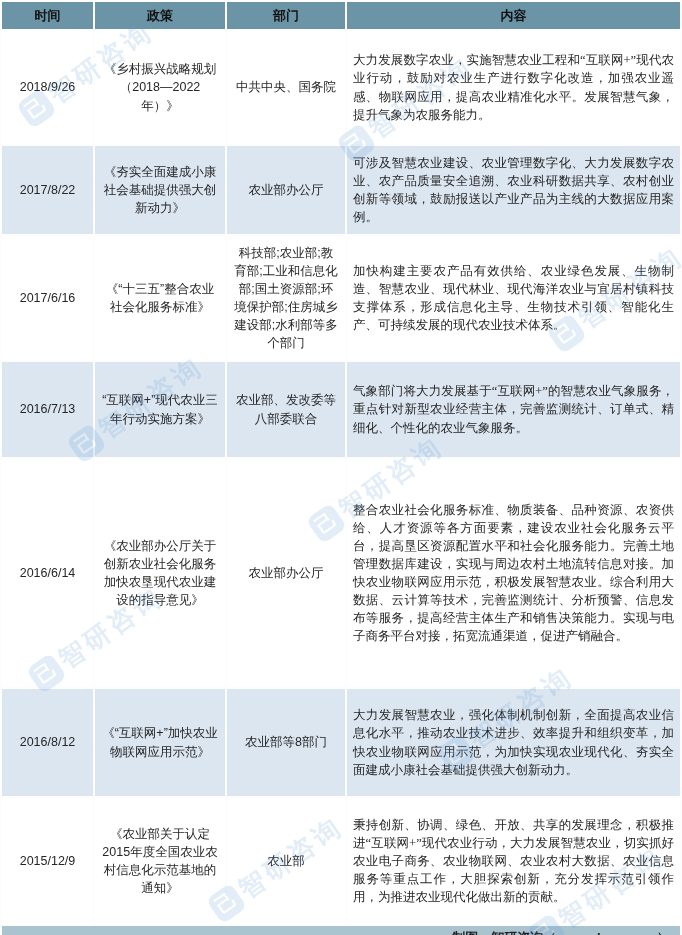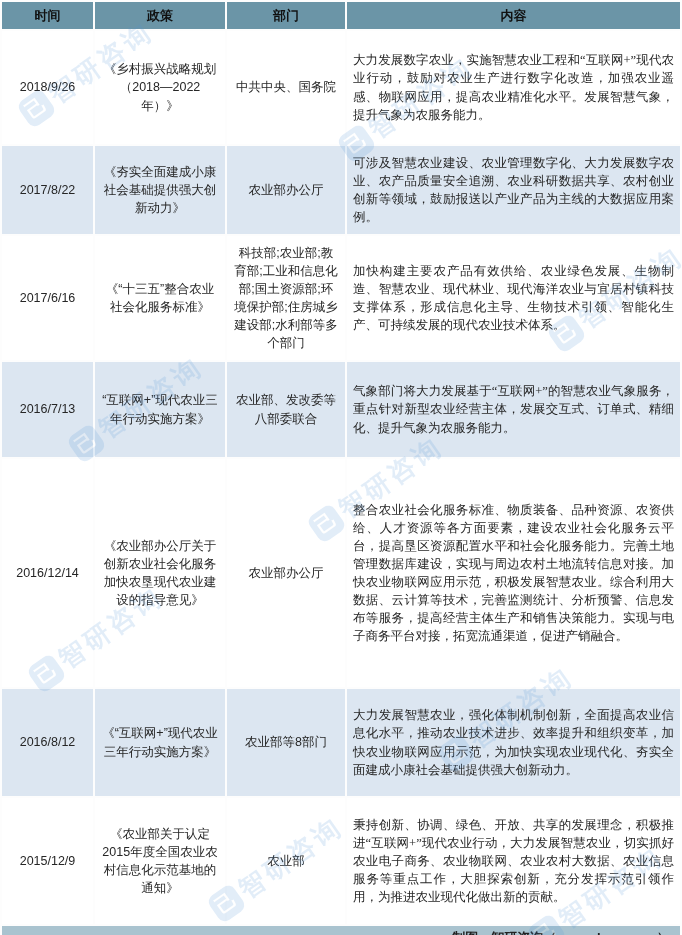--- a/index.html
+++ b/index.html
@@ -127,31 +127,31 @@
       <tr>
         <td class="cell-date">2017/6/16</td>
         <td class="cell-policy">《“十三五”整合农业社会化服务标准》</td>
         <td class="cell-dept">科技部;农业部;教育部;工业和信息化部;国土资源部;环境保护部;住房城乡建设部;水利部等多个部门</td>
         <td class="cell-content">加快构建主要农产品有效供给、农业绿色发展、生物制造、智慧农业、现代林业、现代海洋农业与宜居村镇科技支撑体系，形成信息化主导、生物技术引领、智能化生产、可持续发展的现代农业技术体系。</td>
       </tr>
       <tr>
         <td class="cell-date">2016/7/13</td>
         <td class="cell-policy">“互联网+”现代农业三年行动实施方案》</td>
         <td class="cell-dept">农业部、发改委等八部委联合</td>
-        <td class="cell-content">气象部门将大力发展基于“互联网+”的智慧农业气象服务，重点针对新型农业经营主体，发展交互式、订单式、精细化、提升气象为农服务能力。</td>
-      </tr>
-      <tr>
-        <td class="cell-date">2016/12/14</td>
+        <td class="cell-content">气象部门将大力发展基于“互联网+”的智慧农业气象服务，重点针对新型农业经营主体，完善监测统计、订单式、精细化、个性化的农业气象服务。</td>
+      </tr>
+      <tr>
+        <td class="cell-date">2016/6/14</td>
         <td class="cell-policy">《农业部办公厅关于创新农业社会化服务加快农垦现代农业建设的指导意见》</td>
         <td class="cell-dept">农业部办公厅</td>
         <td class="cell-content">整合农业社会化服务标准、物质装备、品种资源、农资供给、人才资源等各方面要素，建设农业社会化服务云平台，提高垦区资源配置水平和社会化服务能力。完善土地管理数据库建设，实现与周边农村土地流转信息对接。加快农业物联网应用示范，积极发展智慧农业。综合利用大数据、云计算等技术，完善监测统计、分析预警、信息发布等服务，提高经营主体生产和销售决策能力。实现与电子商务平台对接，拓宽流通渠道，促进产销融合。</td>
       </tr>
       <tr>
         <td class="cell-date">2016/8/12</td>
-        <td class="cell-policy">《“互联网+”现代农业三年行动实施方案》</td>
+        <td class="cell-policy">《“互联网+”加快农业物联网应用示范》</td>
         <td class="cell-dept">农业部等8部门</td>
         <td class="cell-content">大力发展智慧农业，强化体制机制创新，全面提高农业信息化水平，推动农业技术进步、效率提升和组织变革，加快农业物联网应用示范，为加快实现农业现代化、夯实全面建成小康社会基础提供强大创新动力。</td>
       </tr>
       <tr>
         <td class="cell-date">2015/12/9</td>
         <td class="cell-policy">《农业部关于认定2015年度全国农业农村信息化示范基地的通知》</td>
         <td class="cell-dept">农业部</td>
         <td class="cell-content">秉持创新、协调、绿色、开放、共享的发展理念，积极推进“互联网+”现代农业行动，大力发展智慧农业，切实抓好农业电子商务、农业物联网、农业农村大数据、农业信息服务等重点工作，大胆探索创新，充分发挥示范引领作用，为推进农业现代化做出新的贡献。</td>
       </tr>
     </tbody>

